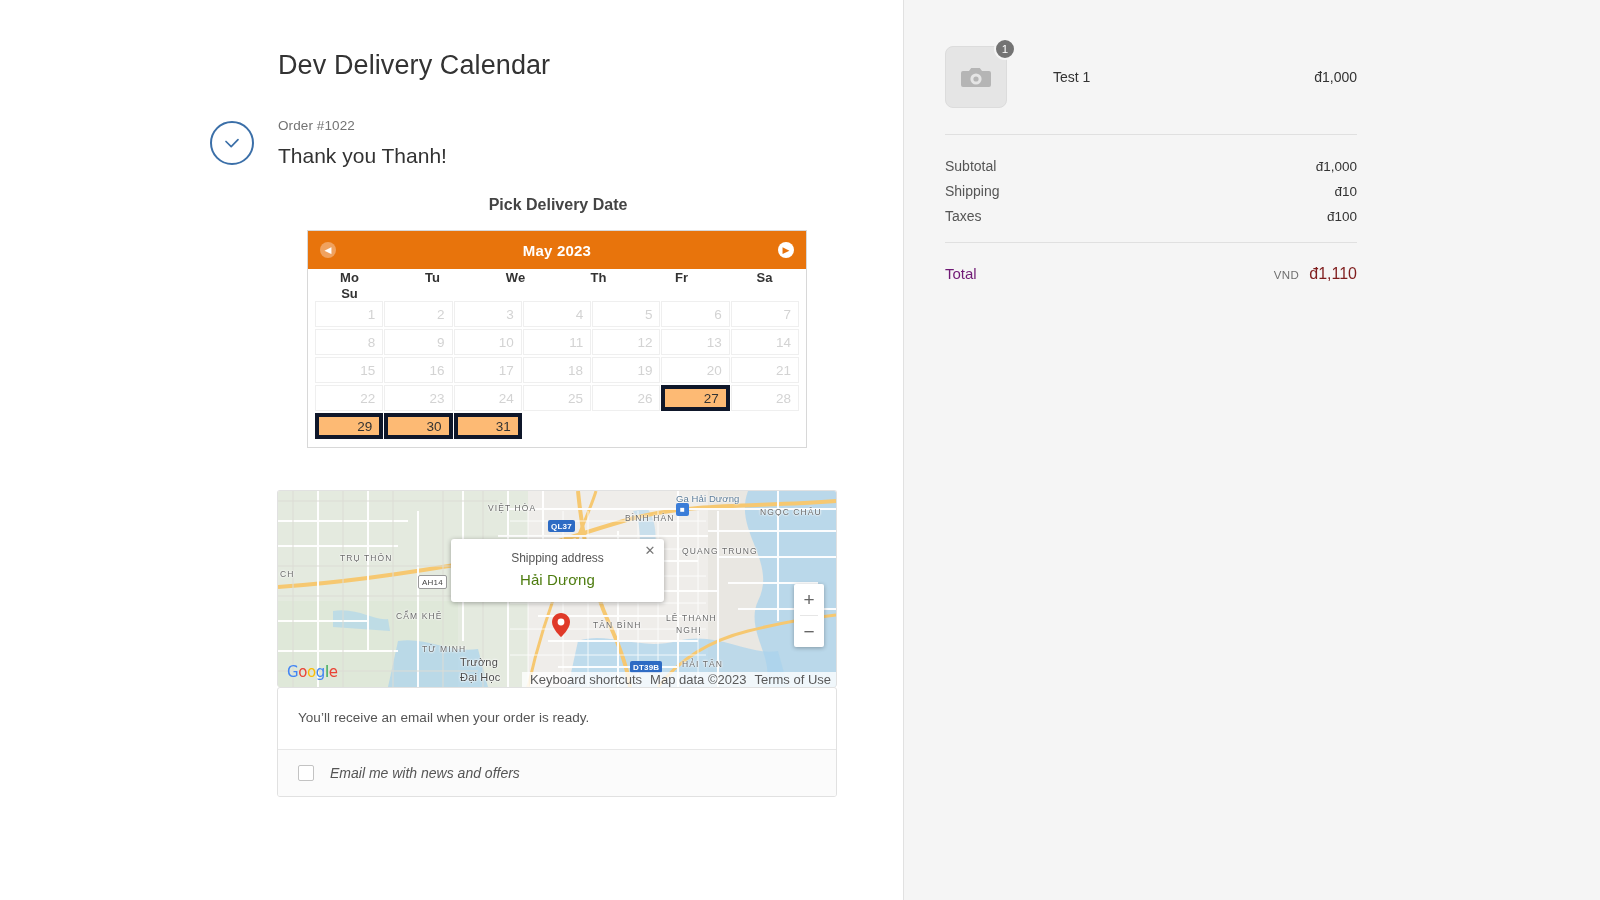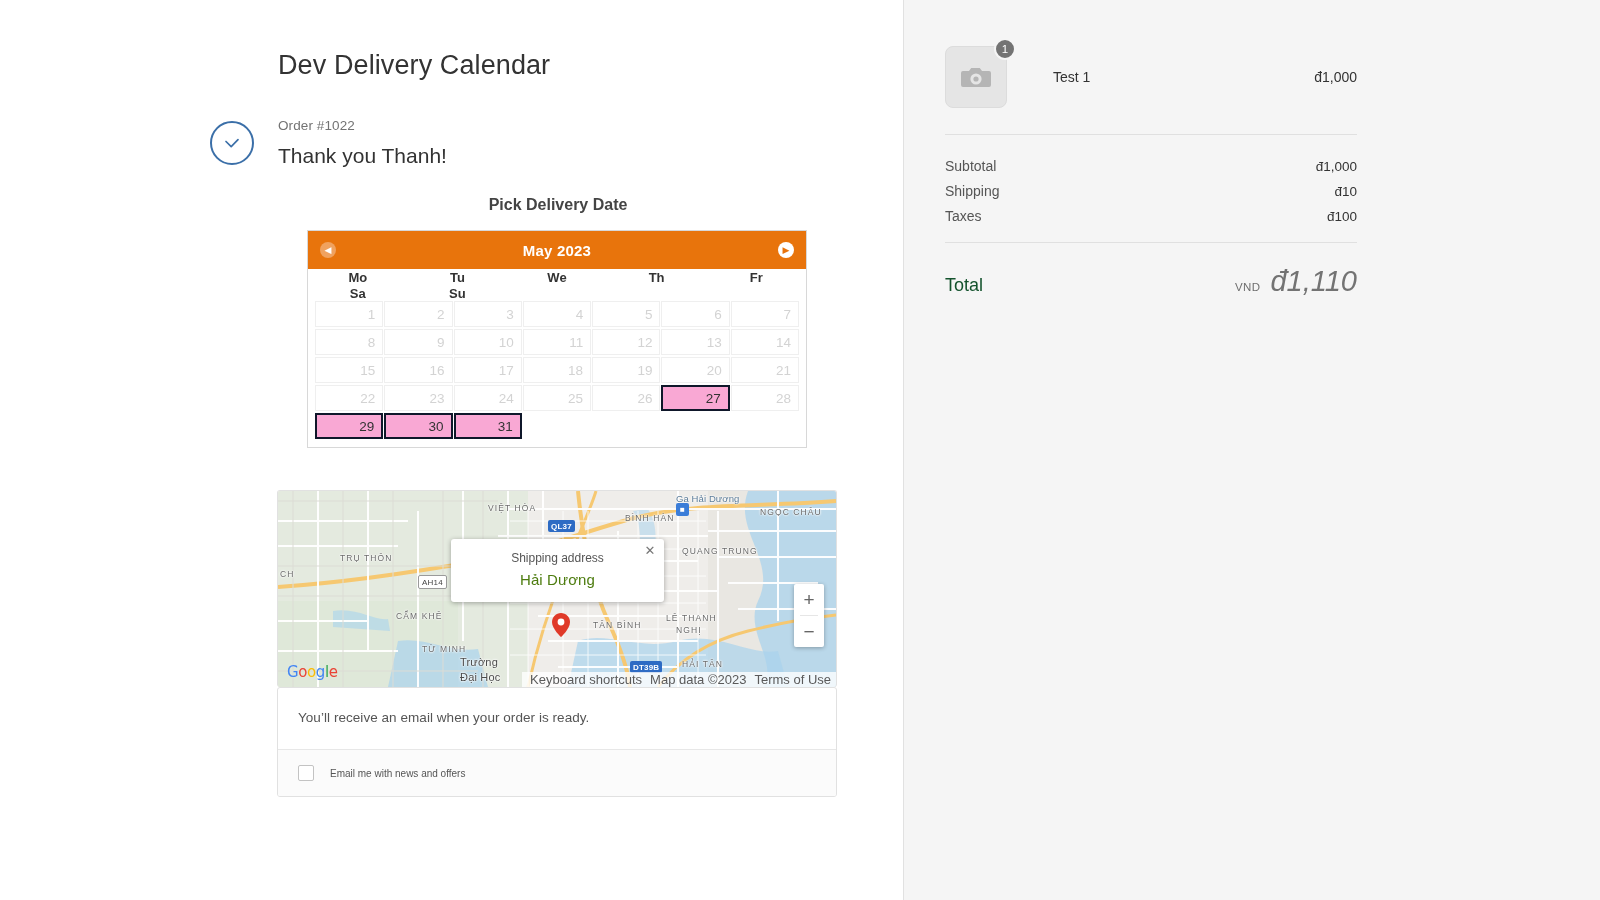--- a/index.html
+++ b/index.html
@@ -66,38 +66,38 @@
   }
   .cal-nav {
     width: 16px; height: 16px; border-radius: 50%;
     display: flex; align-items: center; justify-content: center;
     position: relative; z-index: 2; cursor: pointer;
     font-size: 9px; line-height: 1;
   }
   .cal-nav.prev { background: #f0a25f; color: #ffffff; }
   .cal-nav.next { background: #ffffff; color: #e8740c; }
   .cal-dow {
-    display: grid; grid-template-columns: repeat(5, 1fr);
+    display: grid; grid-template-columns: repeat(6, 1fr);
     height: 32px; align-items: center;
   }
   .cal-dow span {
     text-align: center; font-size: 13px; font-weight: 700; color: #333;
   }
   .cal-grid {
     display: grid; grid-template-columns: repeat(7, 1fr);
     padding: 0 7px 8px 7px; gap: 2px 1px;
   }
   .cal-cell {
     height: 26px; display: flex; align-items: center;
     justify-content: flex-end; padding-right: 7px;
     font-size: 13.5px; border: 1px solid #efefef;
     background: #ffffff; color: #d3d3d3;
   }
   .cal-cell.enabled {
-    color: #333333; border: 2px solid #0f172a; background: #f9a8d4;
+    color: #333333; border: 4px solid #0f172a; background: #fdba74;
     cursor: pointer;
   }
 
   
   .time-select {
     width: 268px; height: 36px; margin: 38px 0 0 424px;
     border: 1px solid #1a1a1a; background: #ffffff;
     display: flex; align-items: center; justify-content: space-between;
     padding: 0 10px 0 10px; font-size: 14px; color: #1a1a1a;
     cursor: pointer;
@@ -197,21 +197,21 @@
   }
   .confirm-foot {
     border-top: 1px solid #e7e7e7; padding: 15px 20px;
     display: flex; align-items: center; background: #fbfbfb;
   }
   .cbox {
     width: 16px; height: 16px; border: 1px solid #c3c3c3;
     border-radius: 2px; background: #fff; flex: none; cursor: pointer;
   }
   .cbox-label {
-    margin-left: 16px; font-size: 10px; color: #555;
+    margin-left: 16px; font-size: 14px; color: #555; font-style: italic;
   }
 
   
   .side-col {
     width: 697px; height: 900px; background: #f5f5f5;
     border-left: 1px solid #e1e1e1; flex: none; padding: 46px 0 0 0;
   }
   .side-inner { width: 412px; margin-left: 41px; }
   .line-item { display: flex; align-items: center; padding-bottom: 26px; }
   .thumb-wrap { position: relative; width: 62px; height: 62px; flex: none; }
@@ -236,24 +236,24 @@
   .t-row {
     display: flex; justify-content: space-between; align-items: baseline;
     padding: 4.5px 0;
   }
   .t-label { font-size: 14px; color: #555; }
   .t-val { font-size: 13.5px; color: #333; }
   .grand {
     display: flex; justify-content: space-between; align-items: baseline;
     padding: 22px 0 0 0;
   }
-  .grand-label { font-size: 18px; color: #14532d; }
+  .grand-label { font-size: 15px; color: #701a75; }
   .grand-right { display: flex; align-items: baseline; gap: 10px; }
   .cur { font-size: 11.5px; color: #6f6f6f; letter-spacing: .4px; }
-  .grand-val { font-size: 29px; color: #737373; font-style: italic; }
+  .grand-val { font-size: 16px; color: #7f1d1d; }
 </style>
 </head>
 <body>
 
 <div class="page">
 
   <div class="main-col">
     <div class="main-inner">
 
       <div class="shop-title">Dev Delivery Calendar</div>

